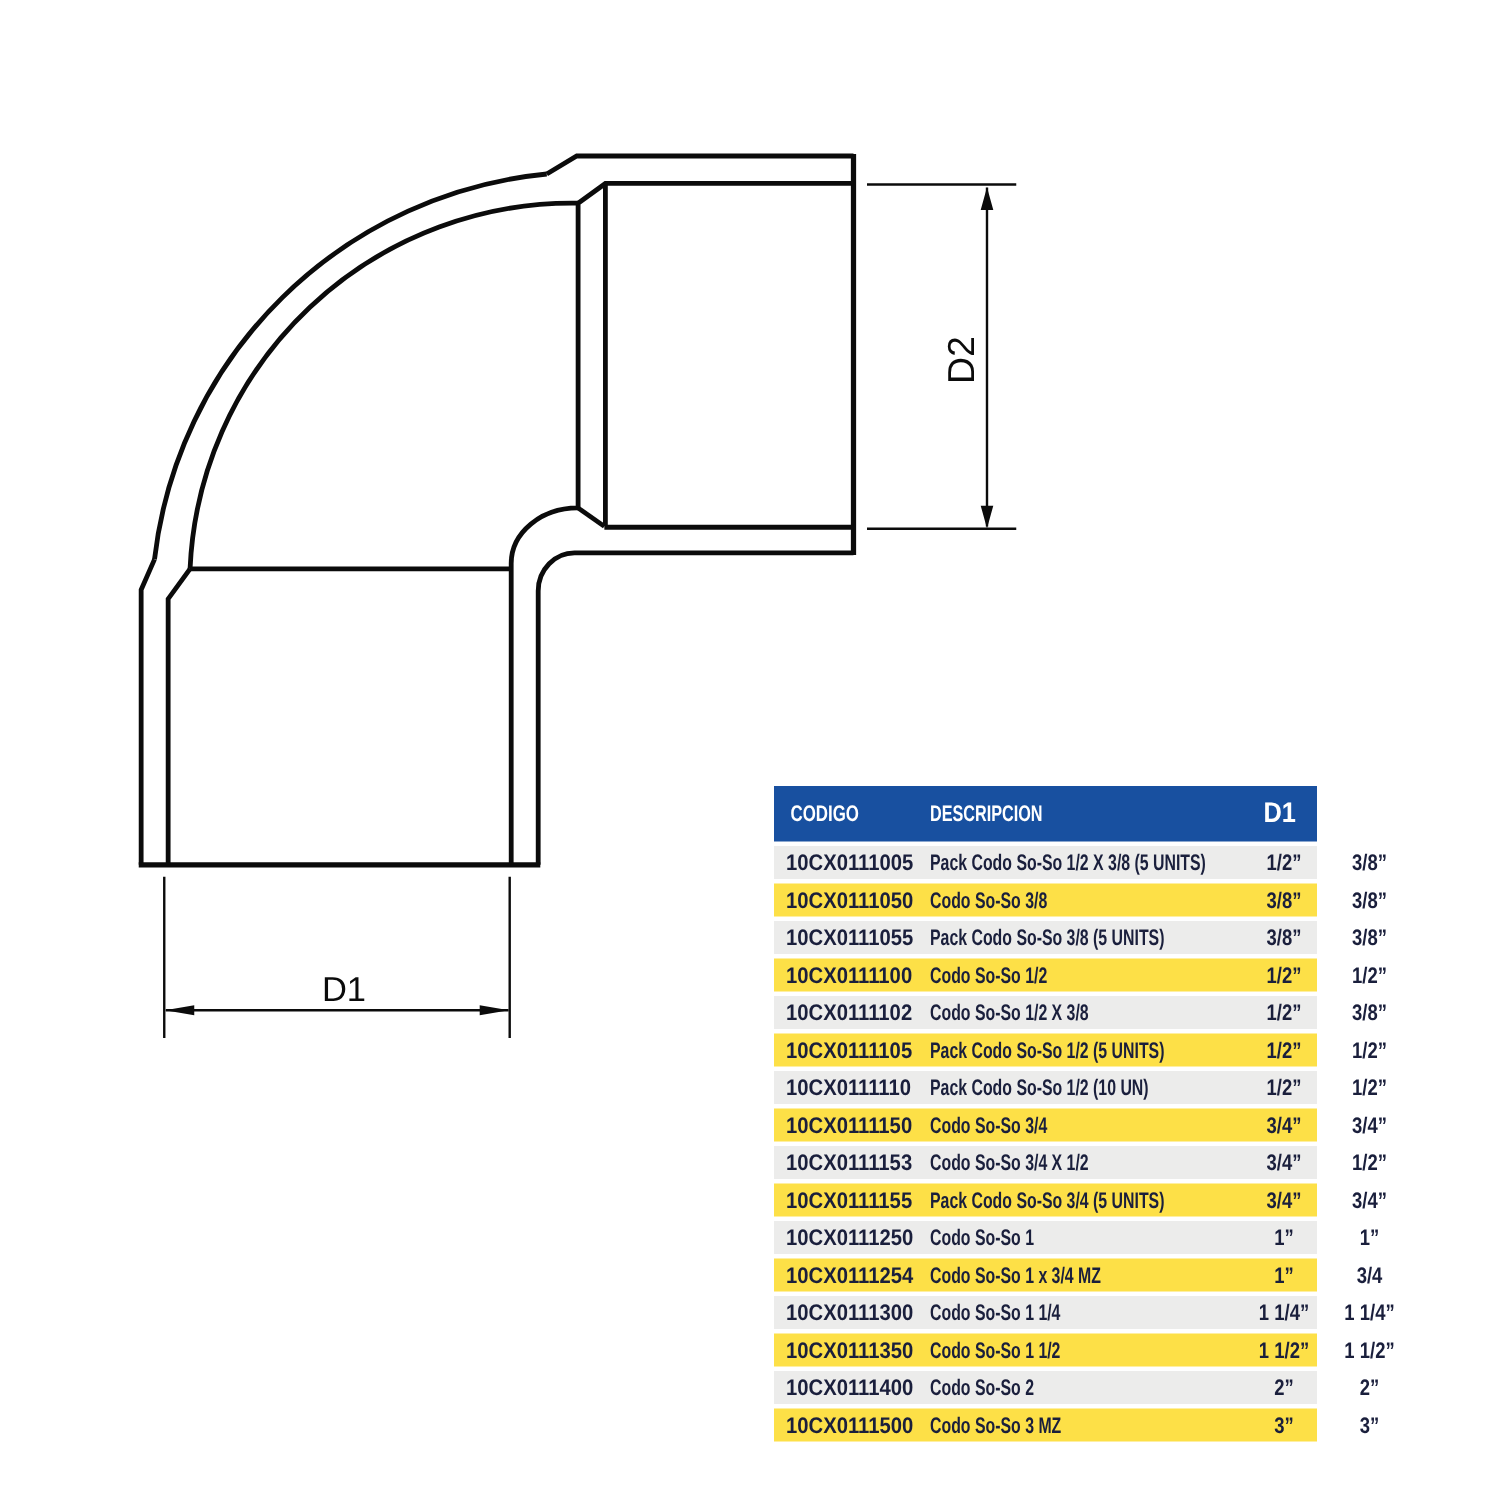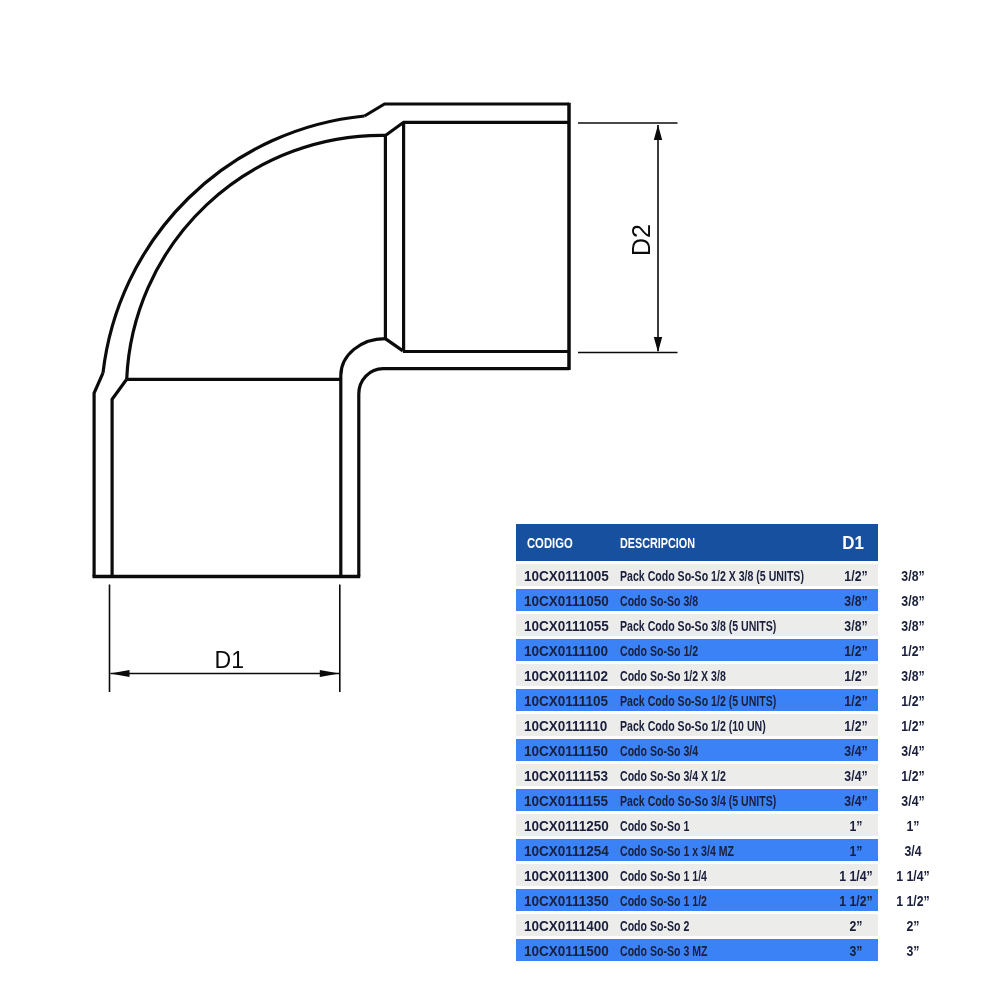--- a/index.html
+++ b/index.html
@@ -7,21 +7,21 @@
   #draw{position:absolute;left:0;top:0;}
   
   #tbl{position:absolute;left:516px;top:524px;width:362px;}
   #thead{height:37px;background:#1850A0;position:relative;}
   .h{position:absolute;color:#fff;font-weight:700;white-space:nowrap;}
   .h1{left:11px;top:10px;font-size:15px;transform:scaleX(.75);transform-origin:0 50%;}
   .h2{left:104px;top:10px;font-size:15px;transform:scaleX(.72);transform-origin:0 50%;}
   .h3{top:8px;font-size:19px;transform:scaleX(.89);transform-origin:50% 50%;}
   .row{height:22.5px;margin-top:2.5px;position:relative;}
   .a{background:#ECECEB;text-decoration:underline;}
-  .b{background:#3b82f6;text-align:center;}
+  .b{background:#fde047;text-align:center;}
   .c{position:absolute;left:8px;top:3px;font-size:15px;font-weight:700;color:#1A1F3C;white-space:nowrap;transform:scaleX(.90);transform-origin:0 0;}
   .d{position:absolute;left:104px;top:3.5px;font-size:15px;font-weight:700;color:#1A1F3C;white-space:nowrap;transform:scaleX(.705);transform-origin:0 0;}
   .v{position:absolute;top:3px;font-size:15px;font-weight:700;color:#1A1F3C;white-space:nowrap;transform:translateX(-50%) scaleX(.82);}
   .v1{left:340px;}
   .v2{left:397px;}
 </style>
 </head>
 <body>
 <div id="page">
 

